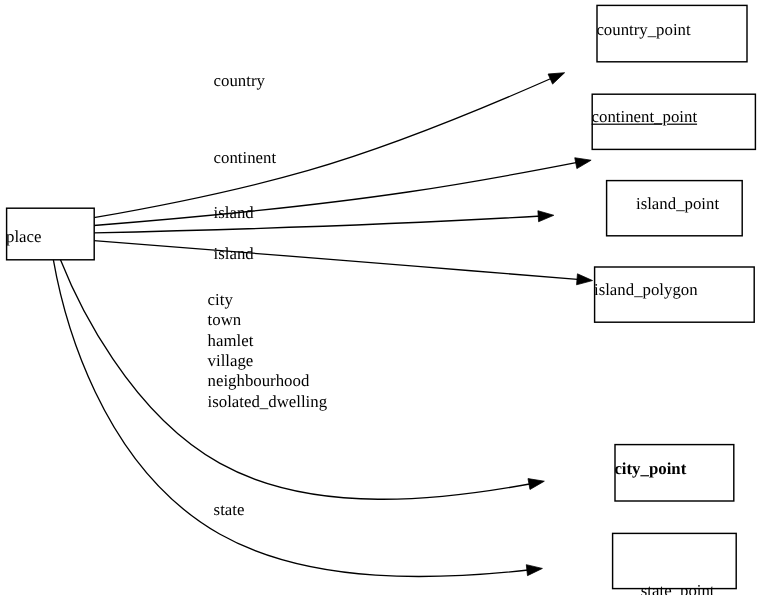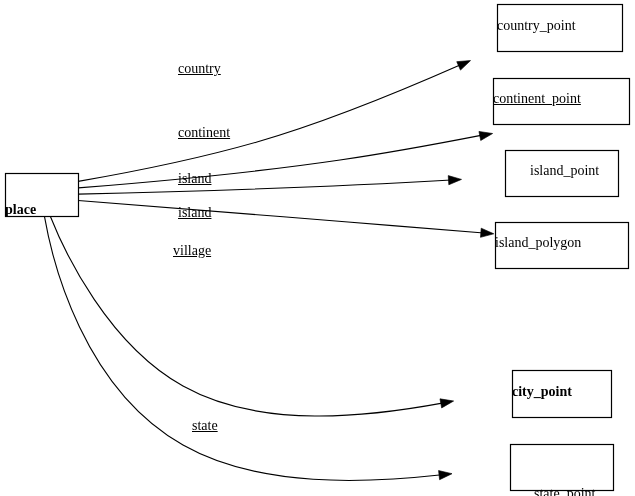--- a/index.html
+++ b/index.html
@@ -32,21 +32,20 @@
     color: #000000;
     white-space: pre;
     line-height: 1.0;
     pointer-events: none;
   }
   .node-label {
     font-size: 14px;
   }
   .edge-label {
     font-size: 14px;
-    text-decoration: underline;
   }
   .edge-label.multi {
     line-height: 17px;
   }
   .edge-label.multi span {
     display: block;
   }
 </style>
 </head>
 <body>
@@ -73,28 +72,28 @@
         <rect x="497.5" y="4.5" width="125" height="47" fill="#ffffff" stroke="#000000" stroke-width="1.2"></rect>
         <rect x="493.5" y="78.5" width="136" height="46" fill="#ffffff" stroke="#000000" stroke-width="1.2"></rect>
         <rect x="505.5" y="150.5" width="113" height="46" fill="#ffffff" stroke="#000000" stroke-width="1.2"></rect>
         <rect x="495.5" y="222.5" width="133" height="46" fill="#ffffff" stroke="#000000" stroke-width="1.2"></rect>
         <rect x="512.5" y="370.5" width="99" height="47" fill="#ffffff" stroke="#000000" stroke-width="1.2"></rect>
         <rect x="510.5" y="444.5" width="103" height="46" fill="#ffffff" stroke="#000000" stroke-width="1.2"></rect>
       </g>
   </svg>
 
   <div id="label-layer">
-      <div class="node-label" style="left: 5px; top: 203px; width: 73px; font-weight: bold;">place</div>
+      <div class="node-label" style="left: 5px; top: 192px; width: 73px;">place</div>
       <div class="node-label" style="left: 497px; top: 18.5px; width: 125px;">country_point</div>
       <div class="node-label" style="left: 493px; top: 92px; width: 136px; text-decoration: underline;">continent_point</div>
       <div class="node-label" style="left: 530px; top: 164px; width: 113px;">island_point</div>
       <div class="node-label" style="left: 495px; top: 236px; width: 133px;">island_polygon</div>
       <div class="node-label" style="left: 512px; top: 384.5px; width: 99px; font-weight: bold;">city_point</div>
       <div class="node-label" style="left: 534px; top: 458px; width: 103px; margin-top: 29px;">state_point</div>
       <div class="edge-label" style="left: 178px; top: 62px; width: 220px;">country</div>
       <div class="edge-label" style="left: 178px; top: 126px; width: 220px;">continent</div>
       <div class="edge-label" style="left: 178px; top: 172px; width: 220px;">island</div>
       <div class="edge-label" style="left: 178px; top: 206px; width: 220px;">island</div>
-      <div class="edge-label multi" style="left: 173px; top: 242px; width: 220px;"><span>village</span></div>
-      <div class="edge-label" style="left: 192px; top: 419px; width: 220px;">state</div>
+      <div class="edge-label multi" style="left: 173px; top: 242px; width: 220px;"><span>city</span><span>town</span><span>hamlet</span><span>village</span><span>neighbourhood</span><span>isolated_dwelling</span></div>
+      <div class="edge-label" style="left: 178px; top: 419px; width: 220px;">state</div>
     </div>
 
 </div>
 
 </body></html>

